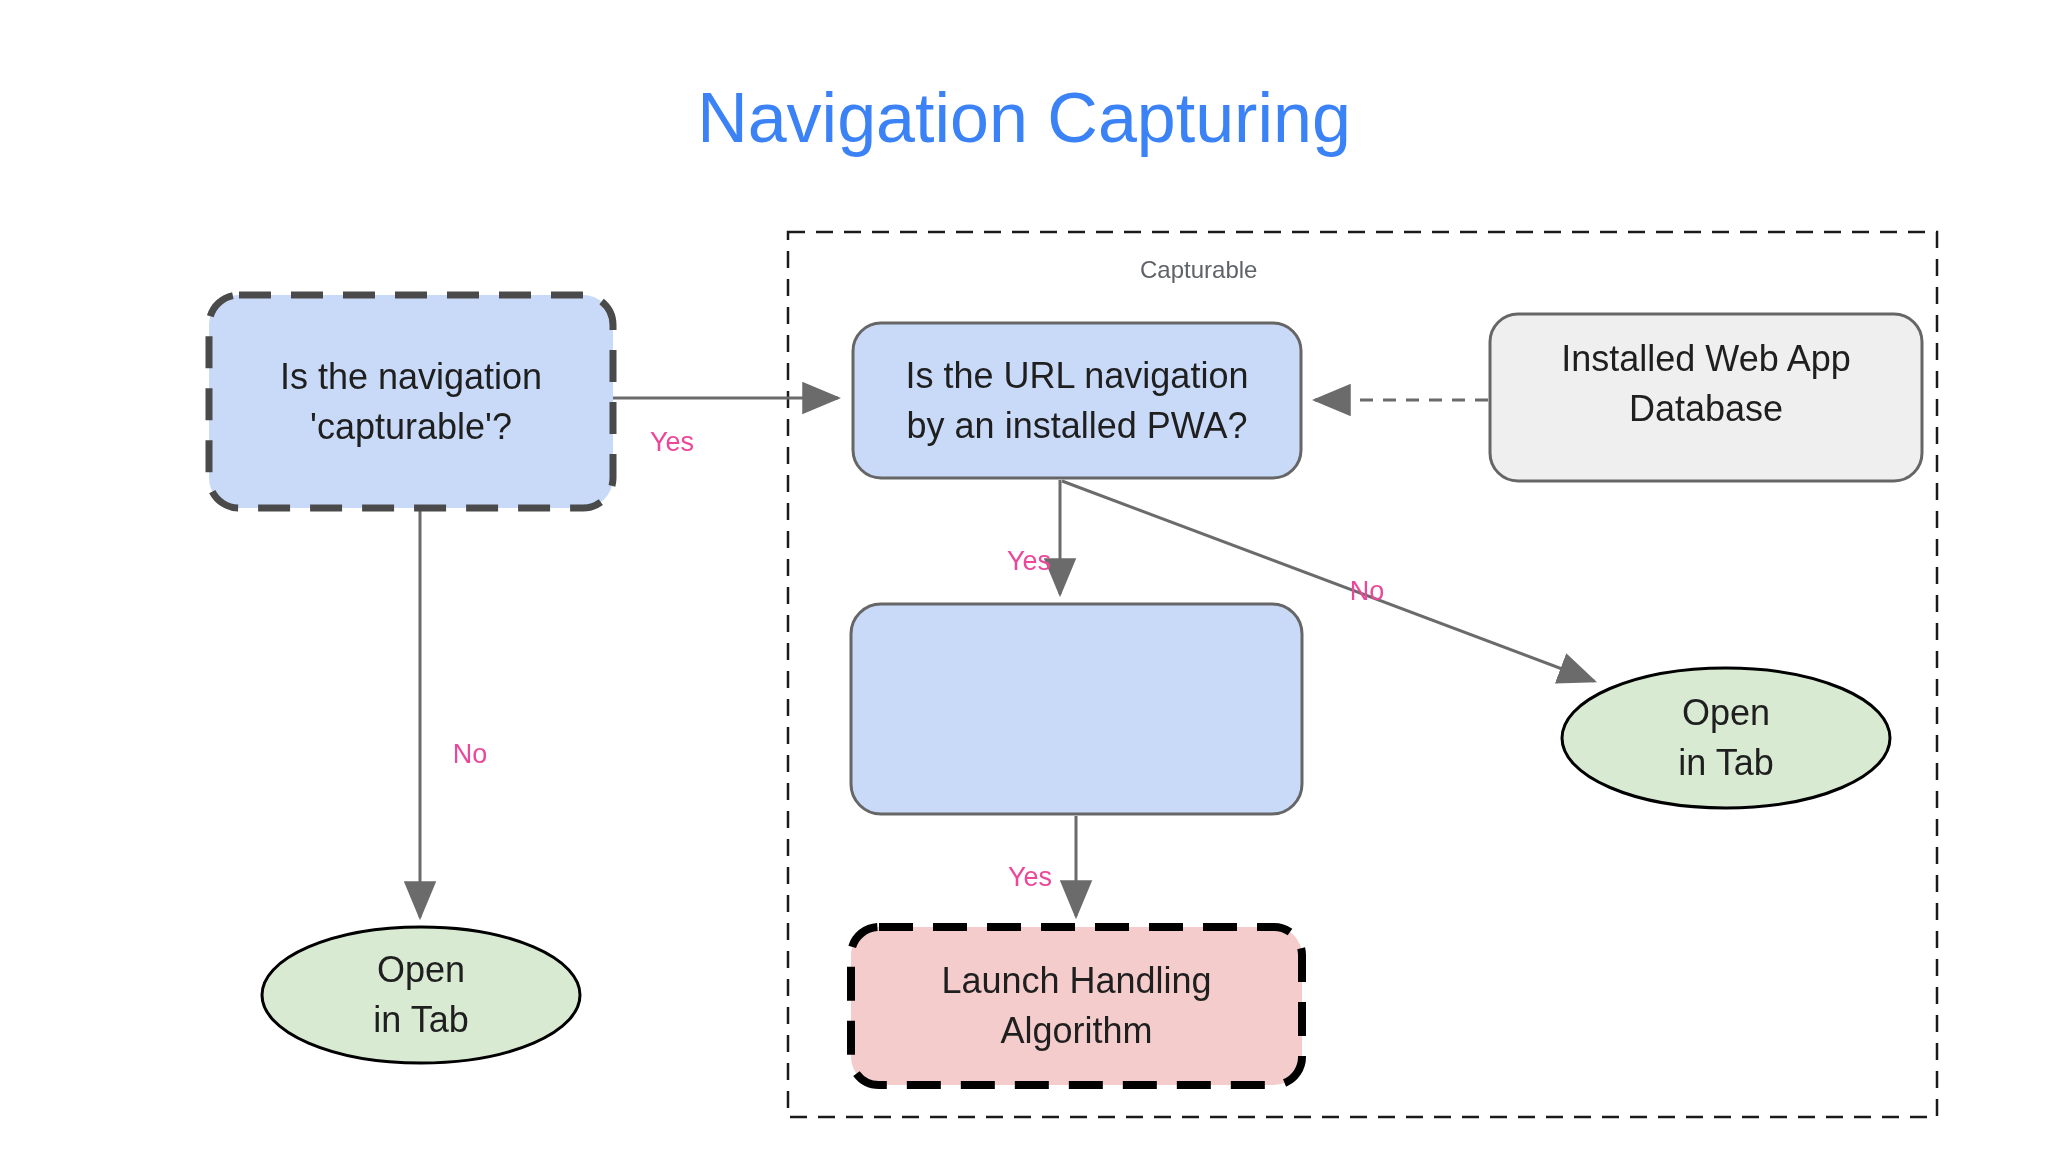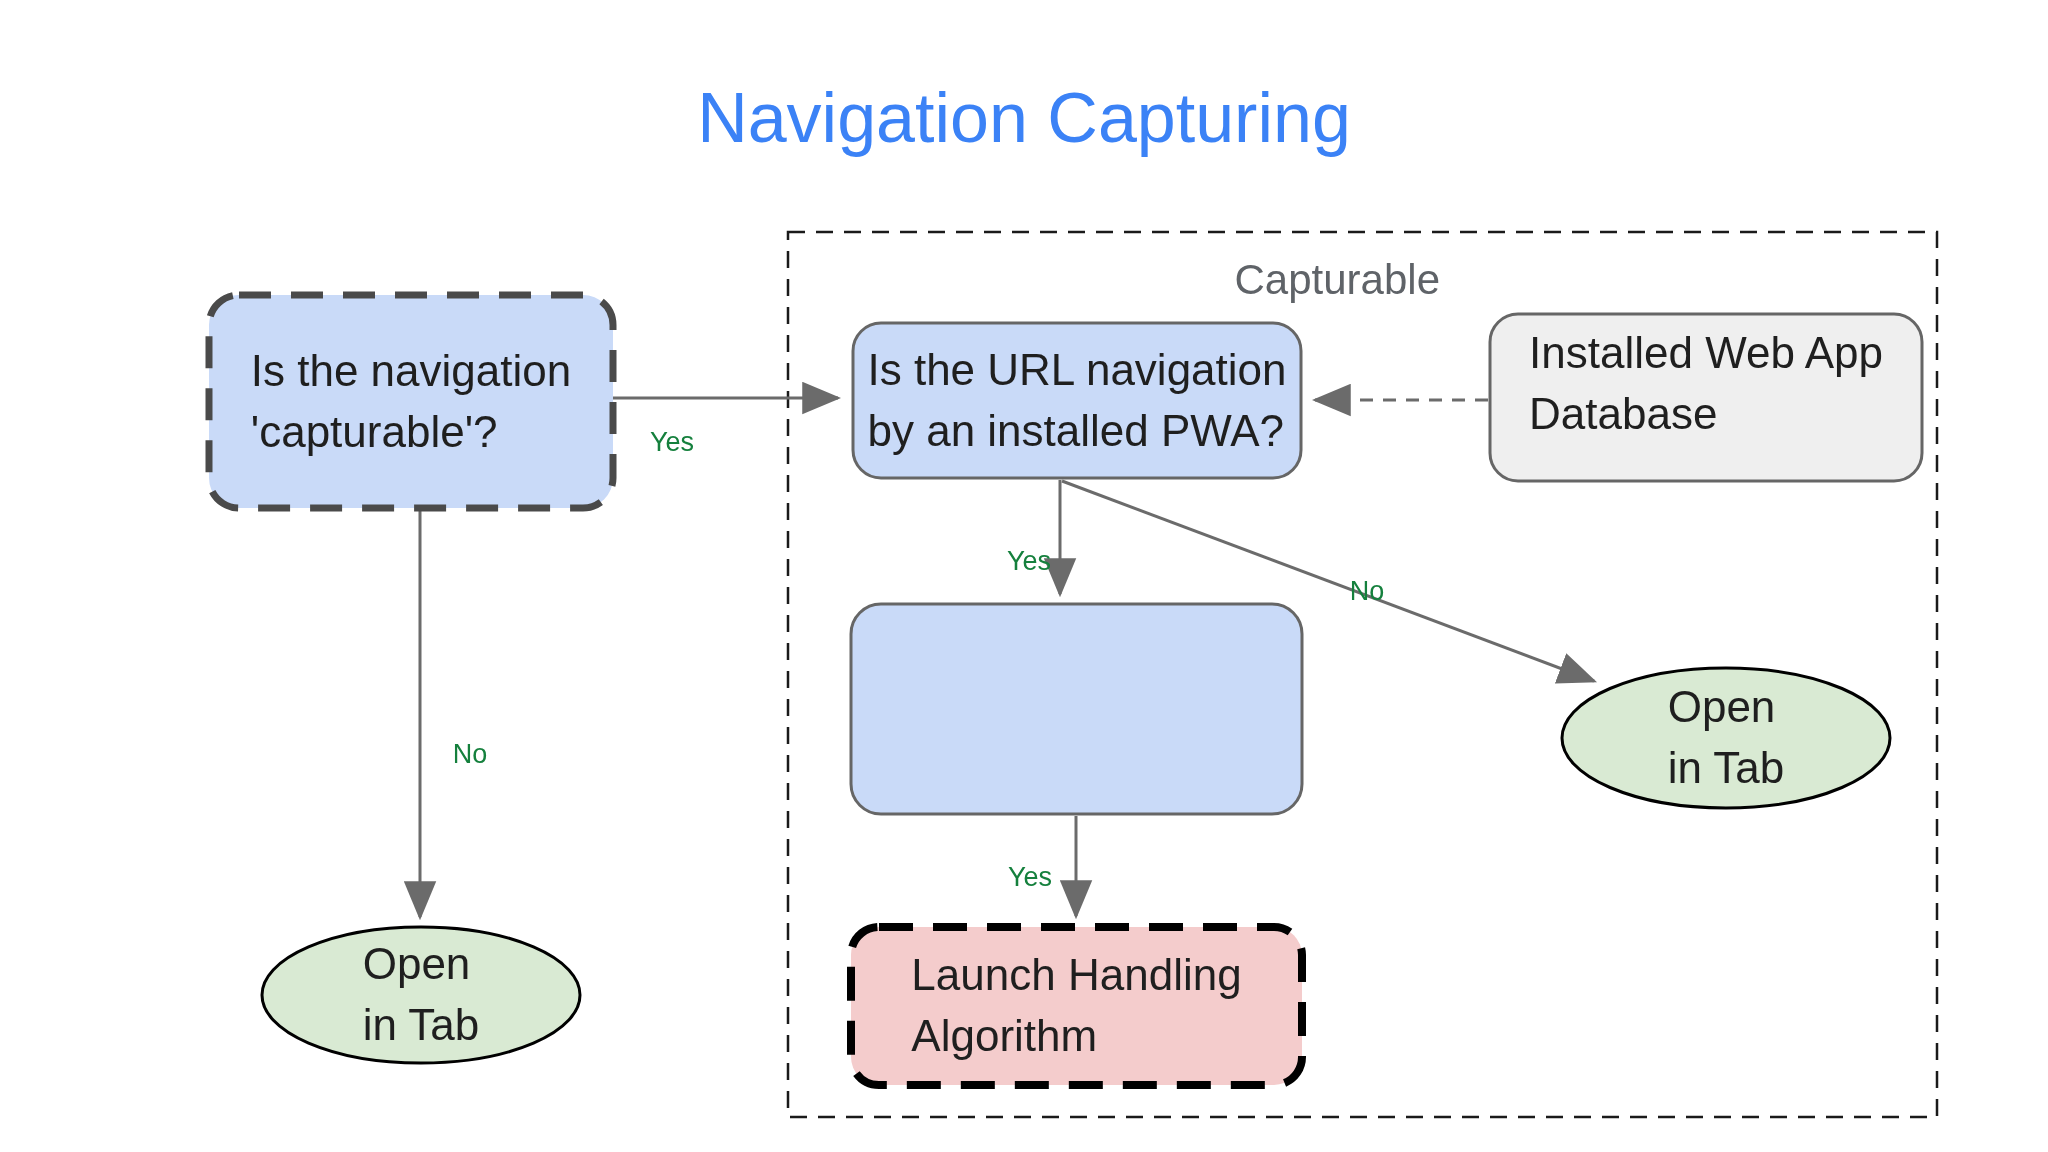--- a/index.html
+++ b/index.html
@@ -31,42 +31,43 @@
     font-size: 70px;
     font-weight: 400;
     color: #3b82f6;
     letter-spacing: 0px;
   }
   .node-label {
     position: absolute;
     display: flex;
     align-items: center;
     justify-content: center;
+    text-align: center;
     white-space: pre-line;
-    font-size: 44px;
+    font-size: 36px;
     line-height: 1.38;
     color: #1f1f1f;
   }
   .edge-label {
     position: absolute;
     width: 120px;
     height: 40px;
     display: flex;
     align-items: center;
     justify-content: center;
     font-size: 27px;
-    color: #15803d;
+    color: #ec4899;
   }
   .group-label {
     position: absolute;
     left: 1140px;
     top: 256px;
     width: 300px;
-    text-align: right;
-    font-size: 42px;
+    text-align: left;
+    font-size: 24px;
     color: #5f6368;
   }
 </style>
 </head>
 <body>
 
 <div class="canvas">
 
   <svg class="diagram-svg" viewBox="0 0 2048 1152">
     <defs>

